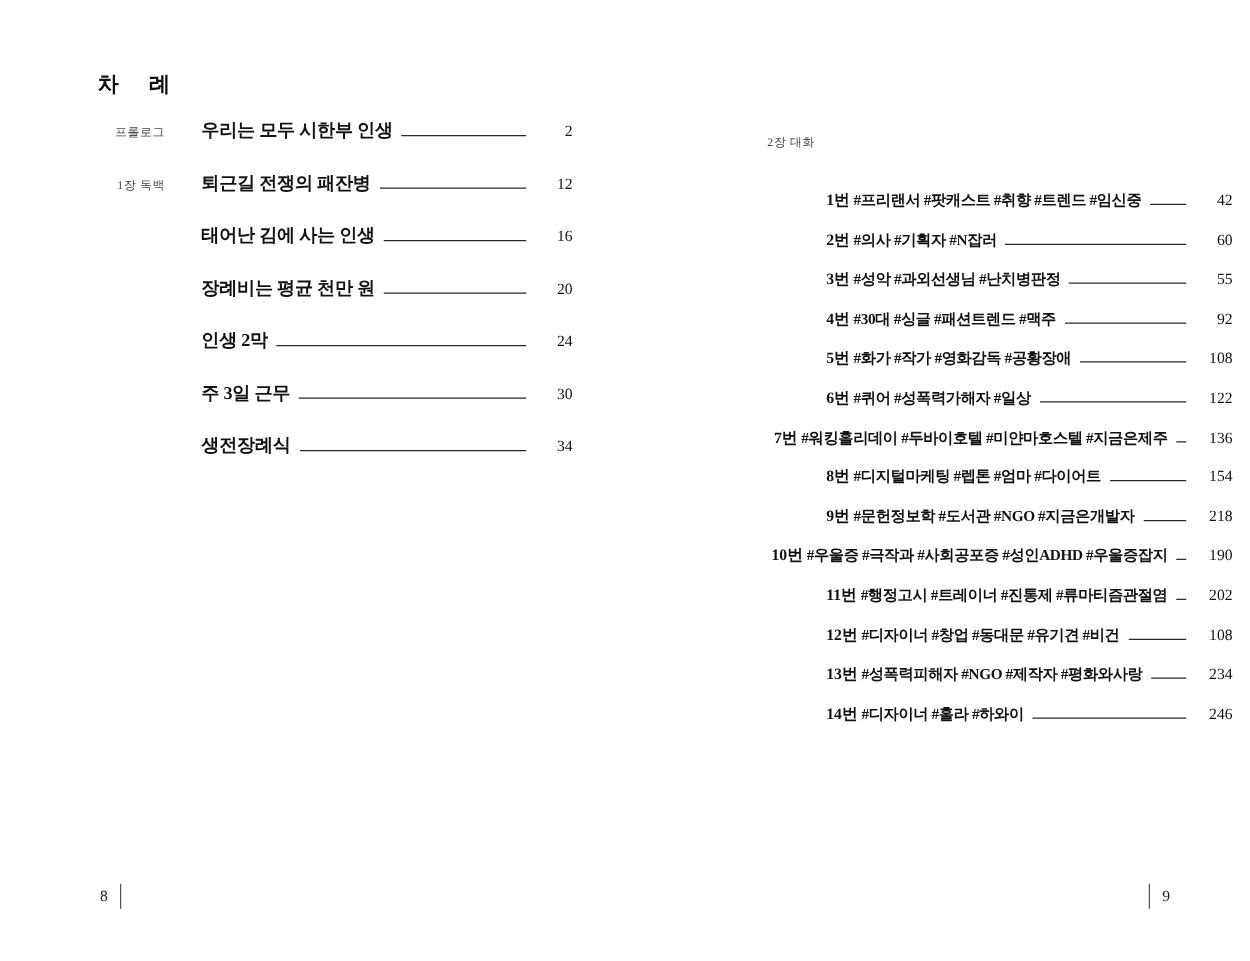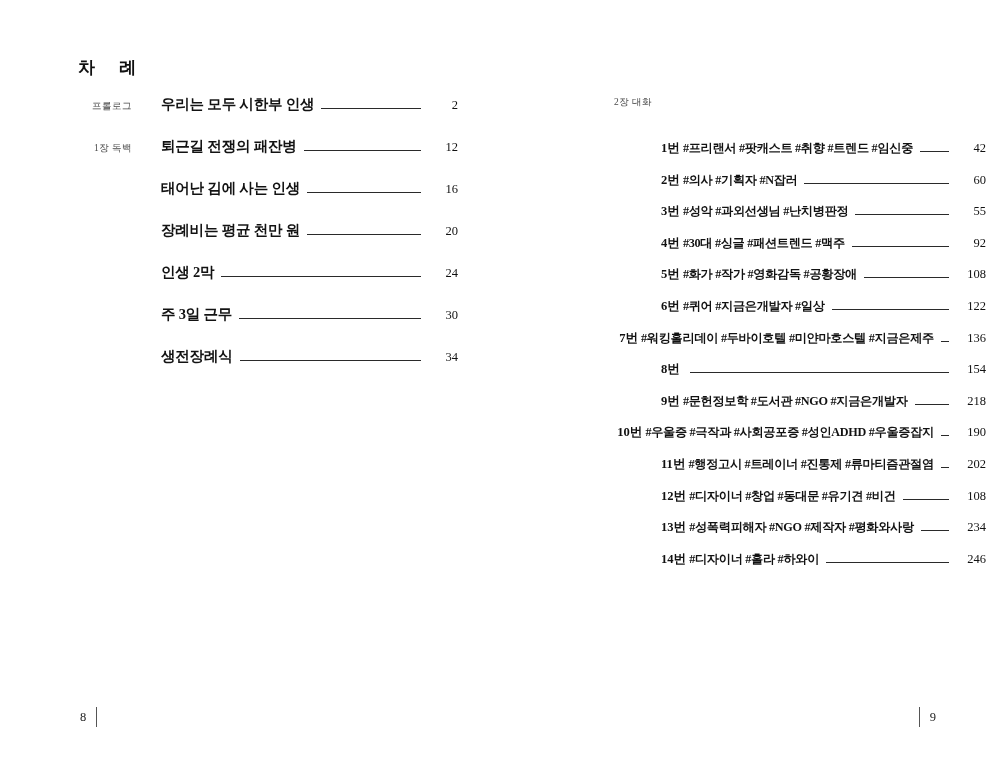--- a/index.html
+++ b/index.html
@@ -39,21 +39,21 @@
   }
   .left-list {
     position: absolute;
     left: 62px;
     top: 95px;
     width: 380px;
   }
   .right-list {
     position: absolute;
     left: 88px;
-    top: 96px;
+    top: 108px;
     width: 390px;
   }
   .entry {
     display: flex;
     align-items: baseline;
     position: relative;
     margin-bottom: 6px;
   }
   .left-list .entry { height: 36px; gap: 20px; }
   .right-list .entry { height: 25.6px; }
@@ -275,40 +275,41 @@
           <span class="ttl">#화가 #작가 #영화감독 #공황장애</span>
           <span class="leader"></span>
           <span class="pg">108</span>
         </div>
       </div>
 
       <div class="entry">
         <div class="label"></div>
         <div class="entry-body">
           <span class="num-prefix">6번</span>
-          <span class="ttl">#퀴어 #지금은개발자 #일상</span>
+          <span class="ttl">#퀴어 #성폭력가해자 #일상</span>
           <span class="leader"></span>
           <span class="pg">122</span>
         </div>
       </div>
 
       <div class="entry">
         <div class="label"></div>
         <div class="entry-body">
           <span class="num-prefix">7번</span>
           <span class="ttl">#워킹홀리데이 #두바이호텔 #미얀마호스텔 #지금은제주</span>
           <span class="leader"></span>
           <span class="pg">136</span>
         </div>
       </div>
 
       <div class="entry">
         <div class="label"></div>
         <div class="entry-body">
           <span class="num-prefix">8번</span>
+          <span class="ttl">#디지털마케팅 #렙톤 #엄마 #다이어트</span>
           <span class="leader"></span>
           <span class="pg">154</span>
         </div>
       </div>
 
       <div class="entry">
         <div class="label"></div>
         <div class="entry-body">
           <span class="num-prefix">9번</span>
           <span class="ttl">#문헌정보학 #도서관 #NGO #지금은개발자</span>

